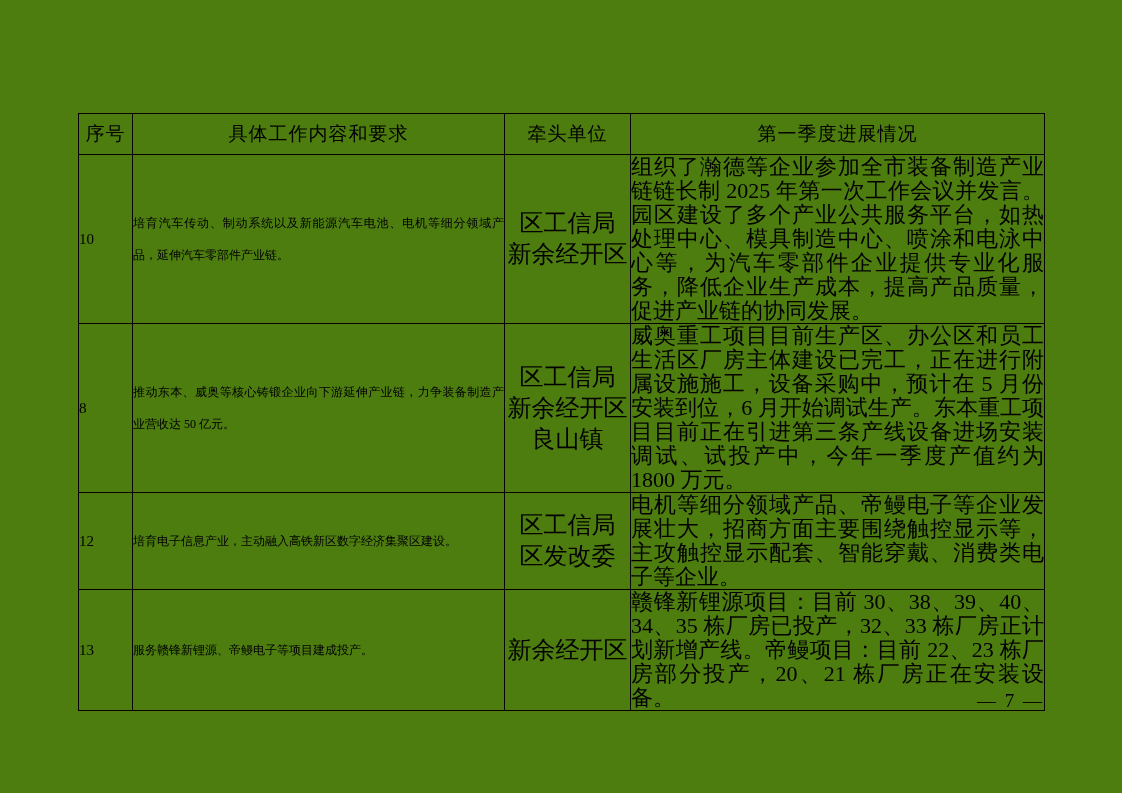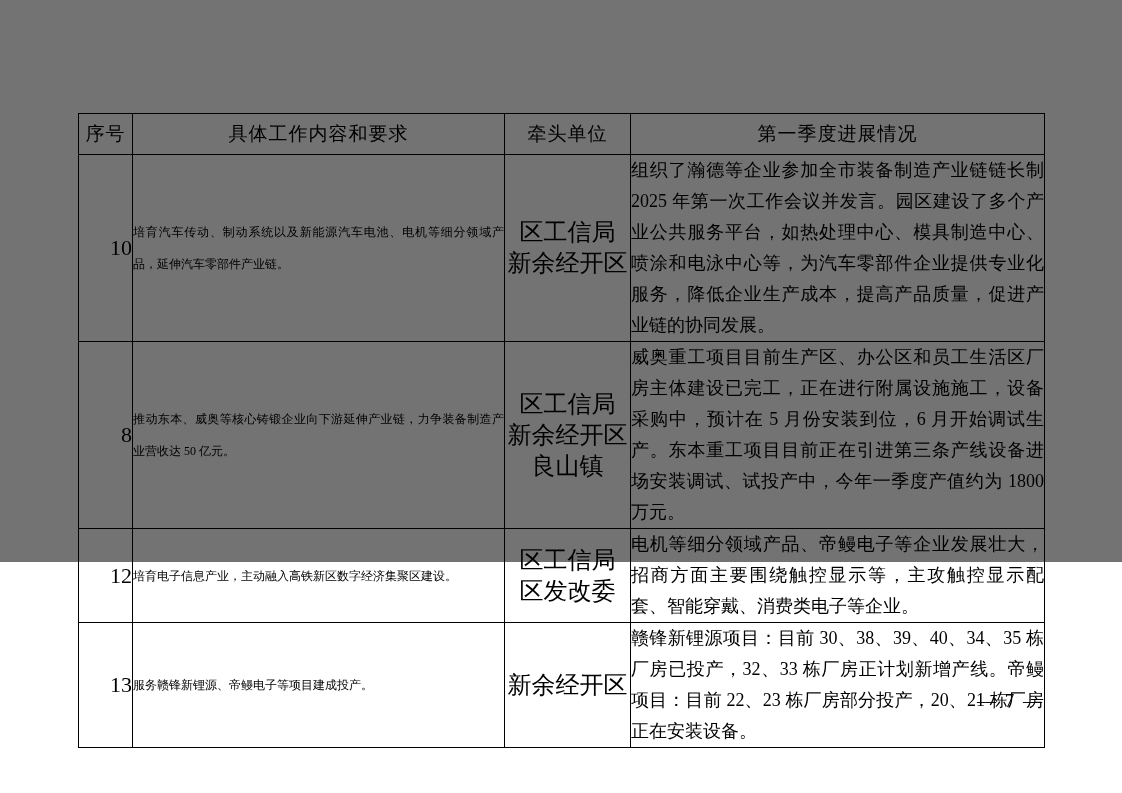--- a/index.html
+++ b/index.html
@@ -13,22 +13,22 @@
     font-family: "Liberation Serif", "DejaVu Serif", serif;
     color: #000000;
     position: relative;
     overflow: hidden;
   }
   .page {
     position: absolute;
     left: 0;
     top: 0;
     width: 1122px;
-    height: 562px;
-    background: #737373;
+    height: 793px;
+    background: #4d7c0f;
   }
   .table-wrap {
     position: absolute;
     left: 78px;
     top: 113px;
     width: 966px;
   }
   table.doc-table {
     border-collapse: collapse;
     width: 966px;
@@ -46,38 +46,38 @@
   col.c-unit { width: 126px; }
   col.c-progress { width: 414px; }
 
   thead td {
     text-align: center;
     font-size: 19px;
     height: 40px;
     letter-spacing: 1px;
   }
   td.num {
-    text-align: right;
-    font-size: 22px;
+    text-align: left;
+    font-size: 15px;
   }
   td.content {
     font-size: 12px;
     line-height: 32px;
     padding: 7px 9px 7px 11px;
     text-align: justify;
     text-justify: inter-ideograph;
   }
   td.unit {
     font-size: 24px;
     line-height: 31px;
     text-align: center;
   }
   td.progress {
-    font-size: 18px;
-    line-height: 31px;
+    font-size: 22px;
+    line-height: 24px;
     padding: 6px 8px 6px 9px;
     text-align: justify;
     text-justify: inter-ideograph;
     vertical-align: top;
   }
   .unit-line { display: block; }
   .page-number {
     position: absolute;
     right: 78px;
     top: 690px;

